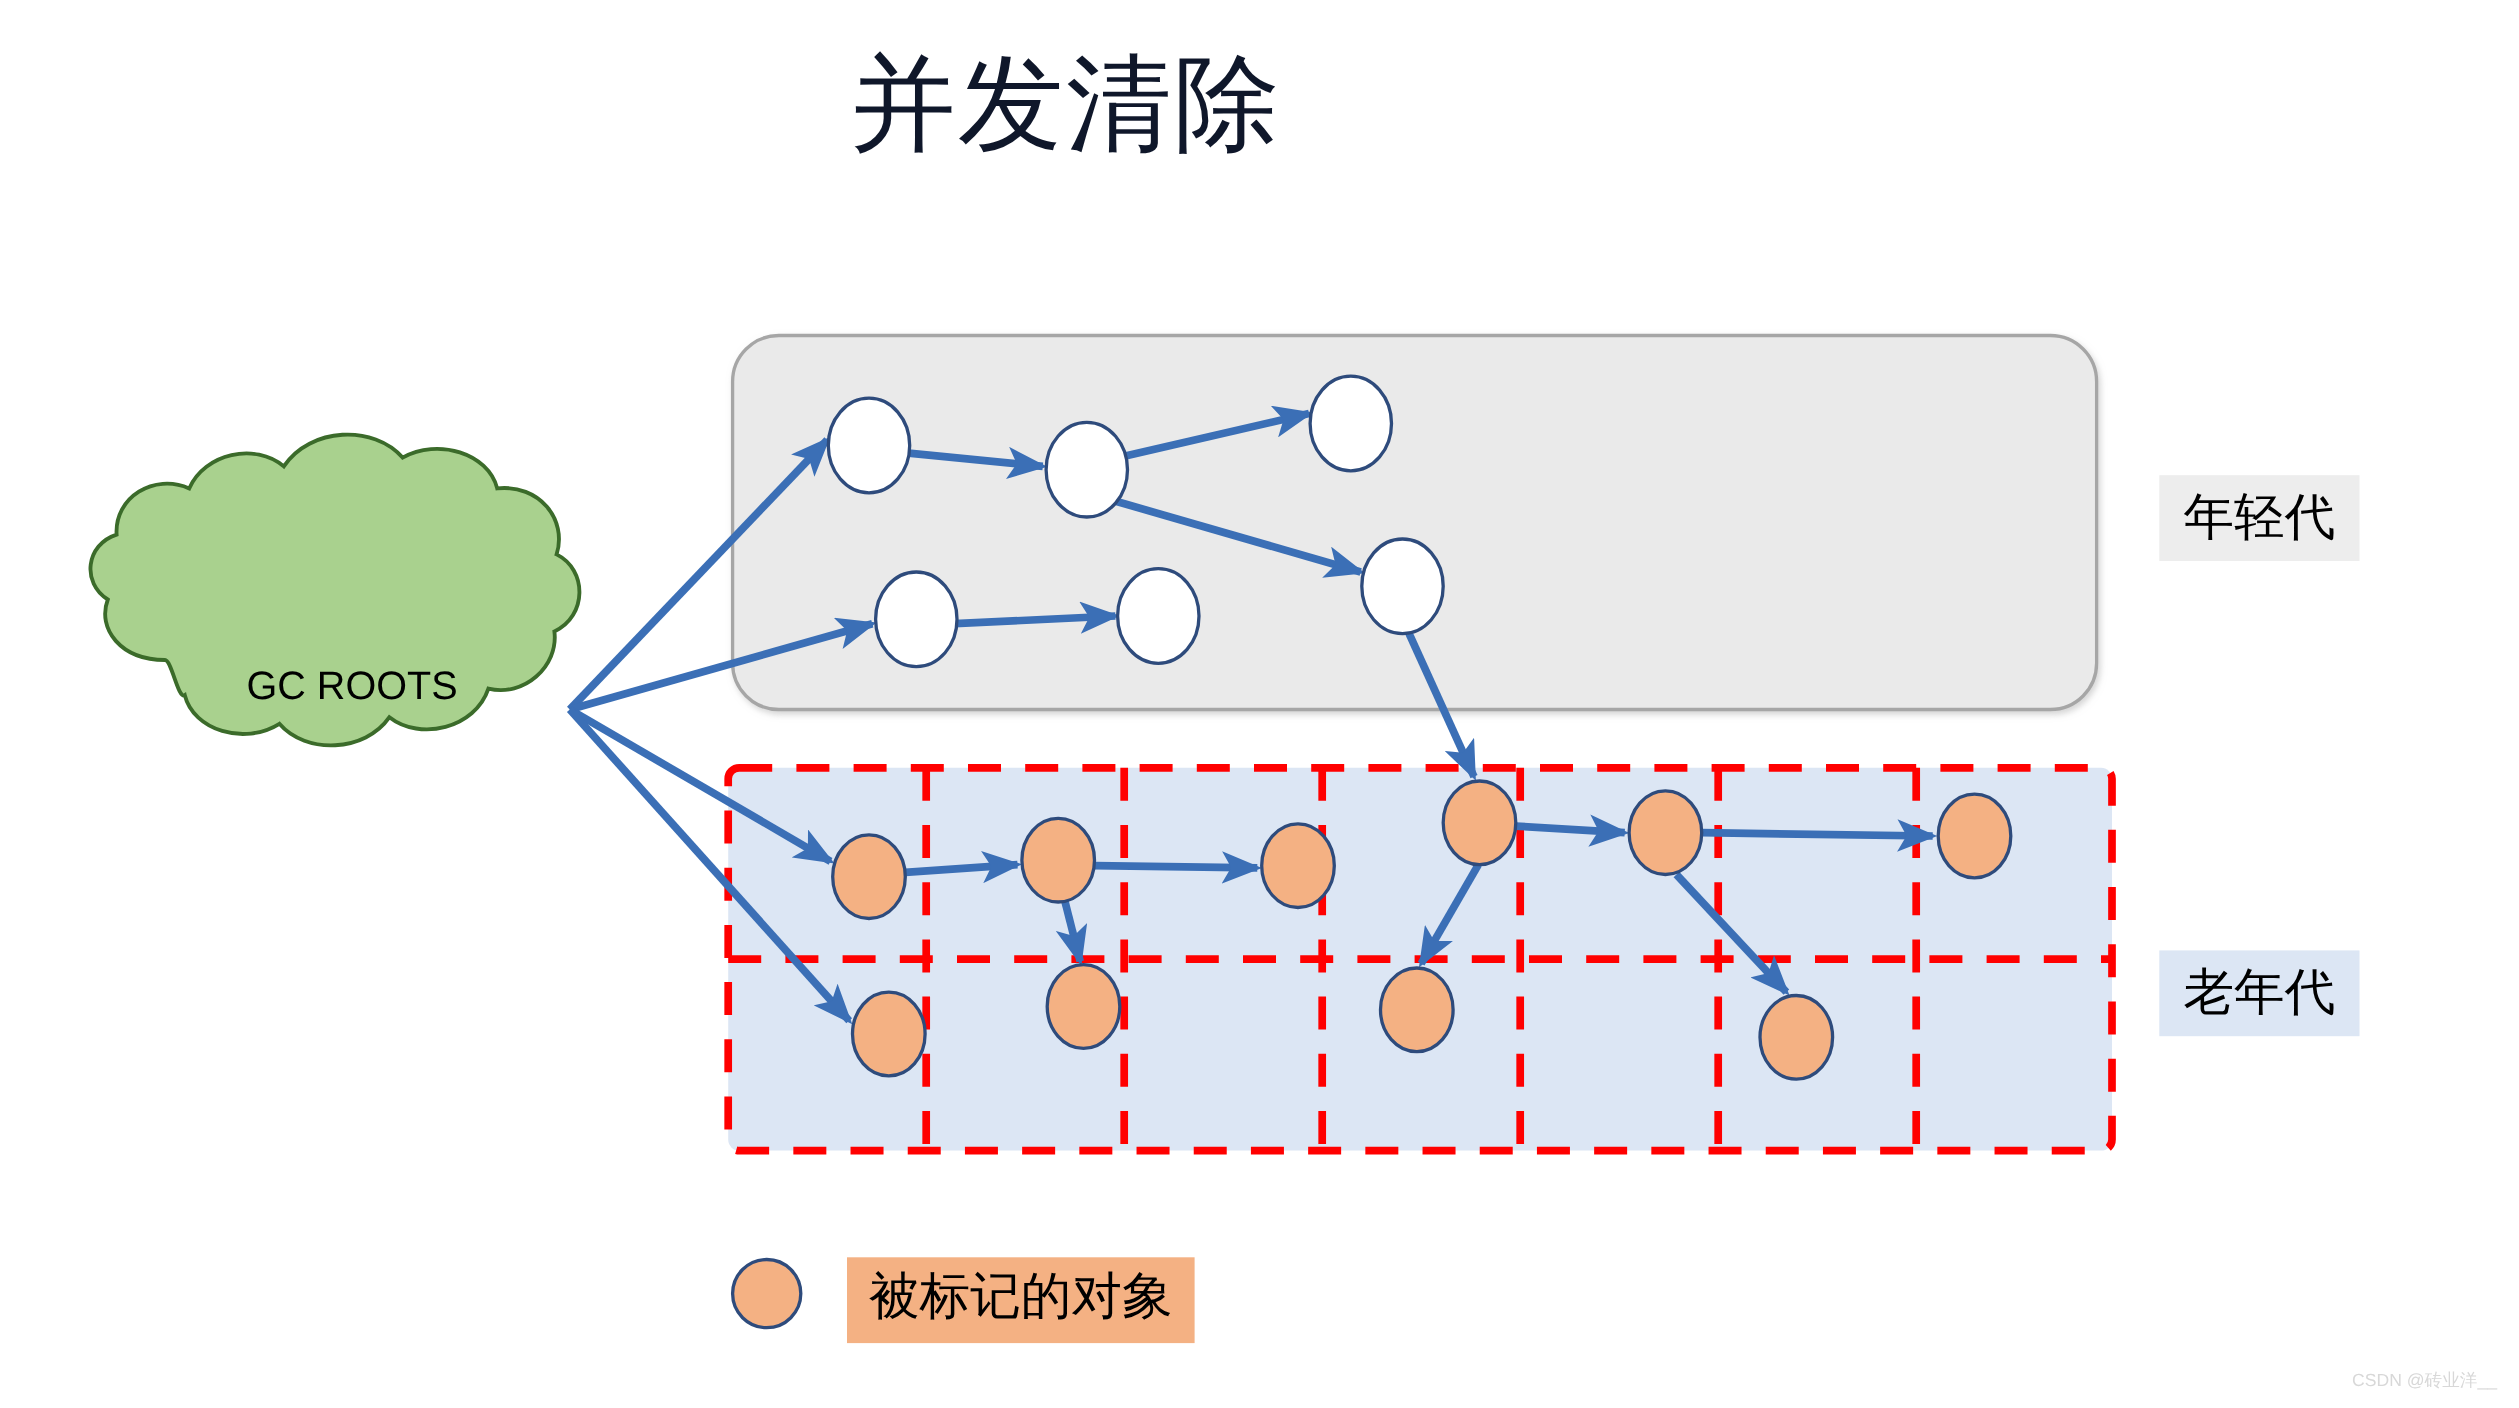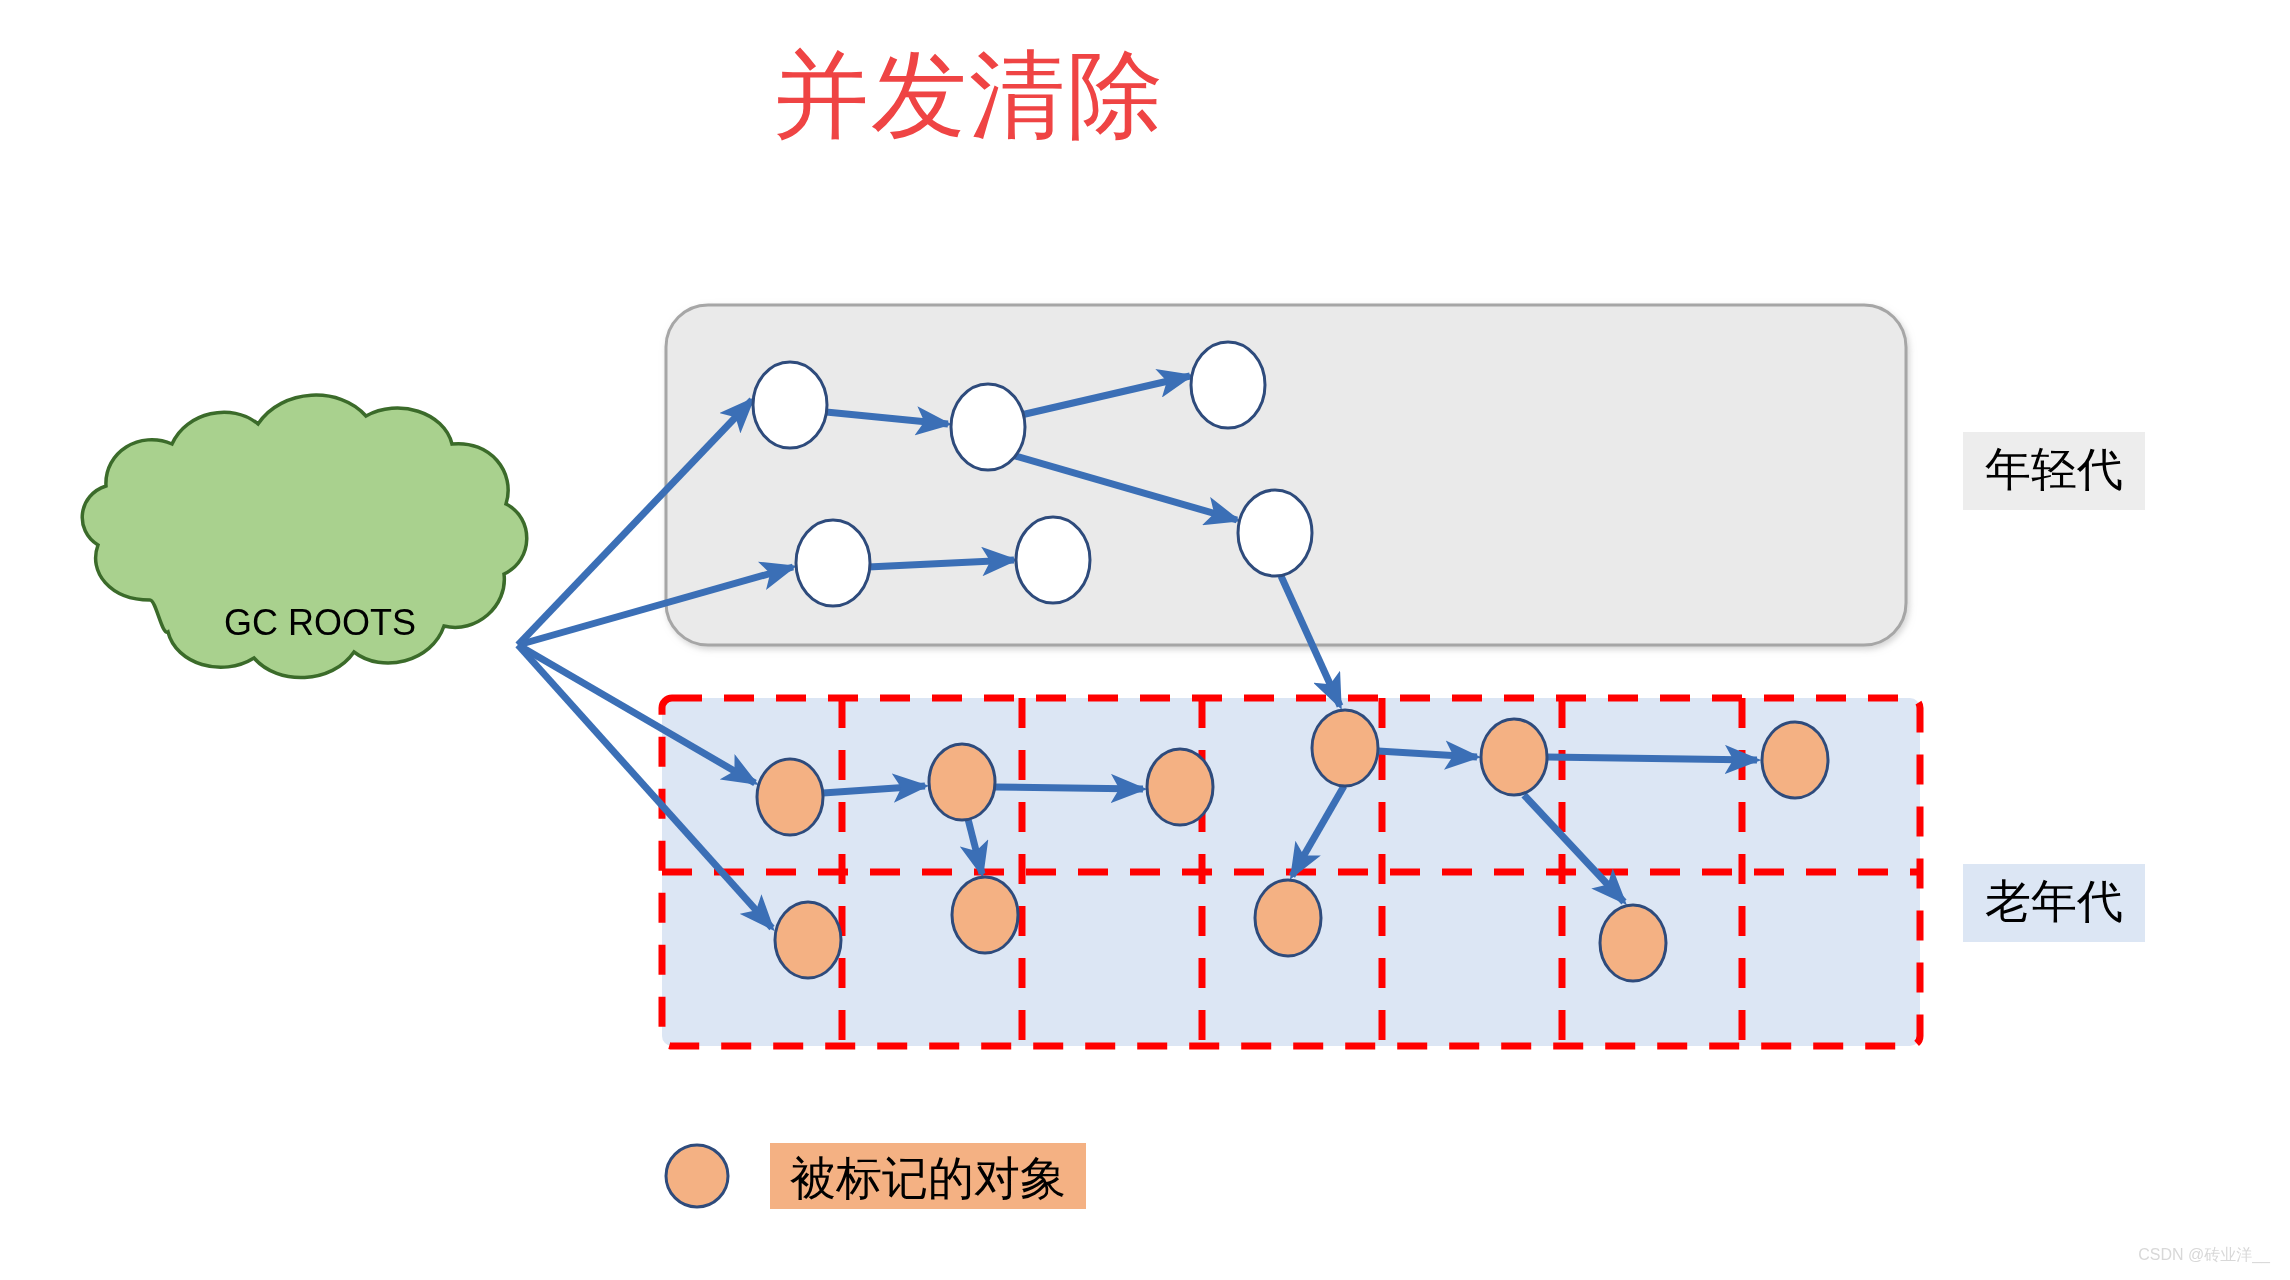--- a/index.html
+++ b/index.html
@@ -21,21 +21,21 @@
     height: 1280px;
   }
   .title {
     position: absolute;
     left: 0;
     top: 40px;
     width: 1938px;
     text-align: center;
     font-size: 96px;
     line-height: 1.15;
-    color: #ef4444;
+    color: #0f172a;
     letter-spacing: 2px;
     font-family: "Liberation Sans", "DejaVu Sans", sans-serif;
   }
   .gen-label {
     position: absolute;
     font-size: 46px;
     color: #000000;
     padding: 14px 22px 18px 22px;
     white-space: nowrap;
     line-height: 1;
@@ -52,21 +52,21 @@
     background: #DCE6F4;
     margin-top: 32px;
   }
   .legend-text {
     position: absolute;
     left: 770px;
     top: 1143px;
     font-size: 46px;
     color: #000000;
     background: #F4B183;
-    padding: 12px 20px 8px 20px;
+    padding: 12px 20px 20px 20px;
     line-height: 1;
     white-space: nowrap;
     font-family: "Liberation Sans", "DejaVu Sans", sans-serif;
   }
   .gcroots-text {
     position: absolute;
     left: 120px;
     top: 605px;
     width: 400px;
     text-align: center;

